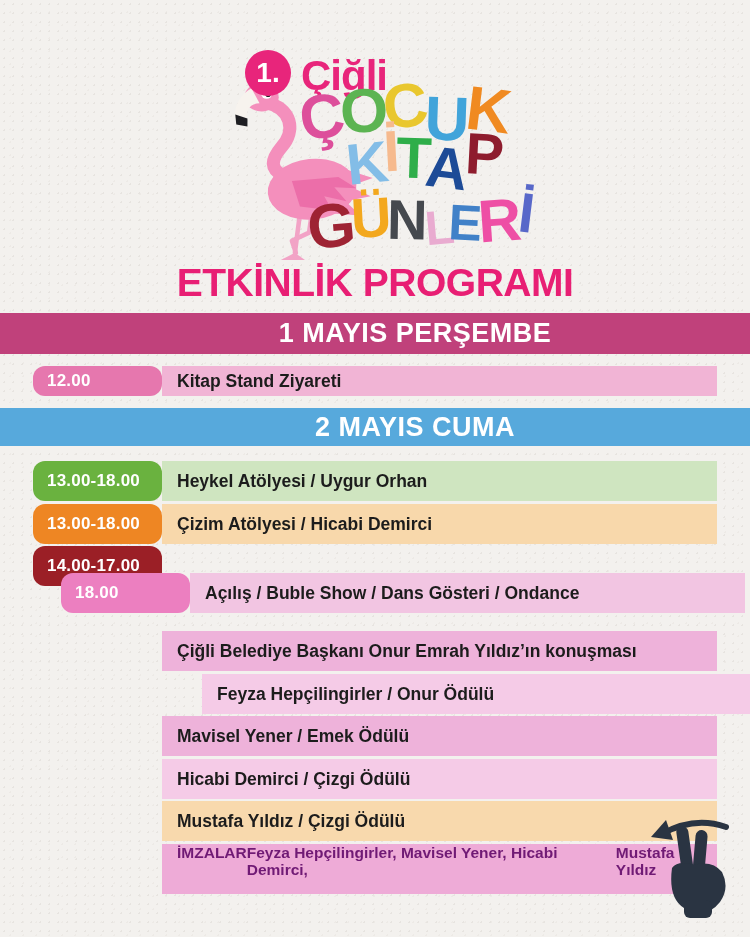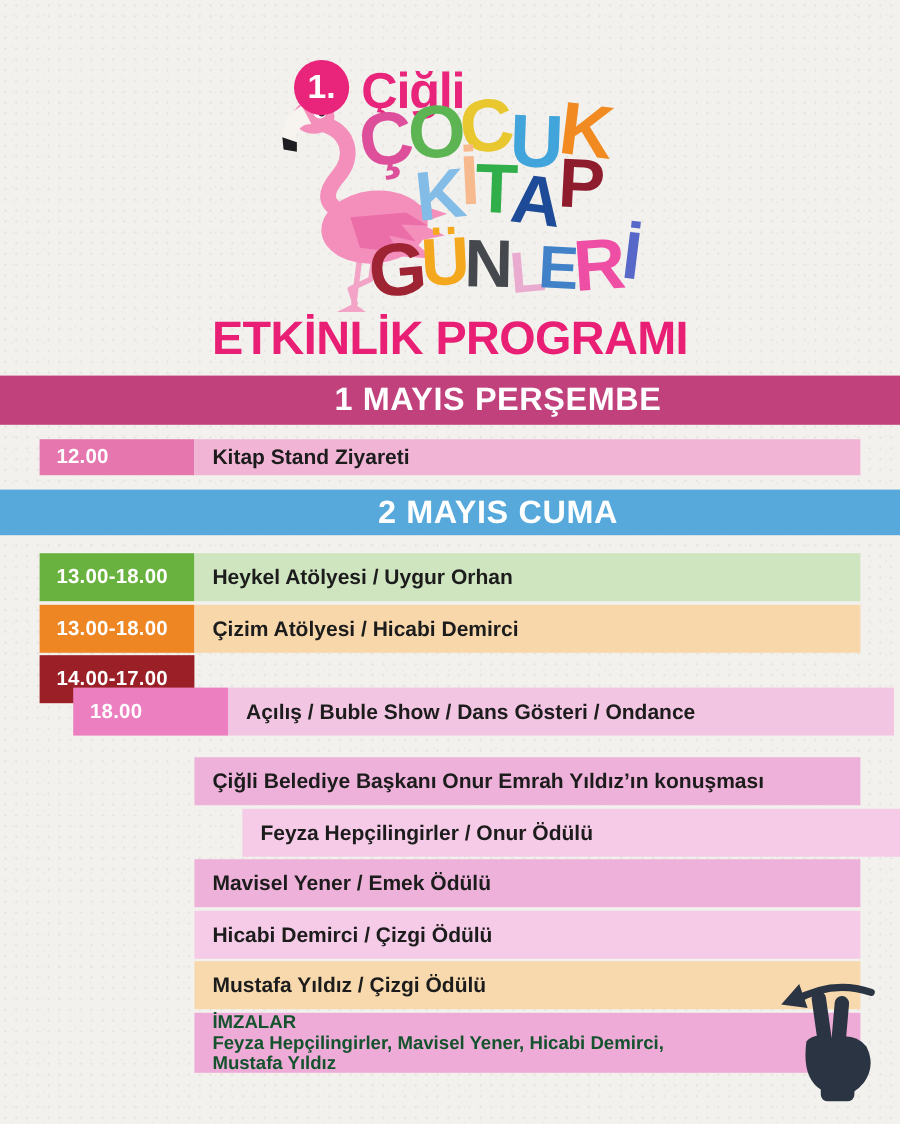--- a/index.html
+++ b/index.html
@@ -34,37 +34,37 @@
   
   .band{
     left:0;width:750px;display:flex;align-items:center;justify-content:center;
     color:#fff;font-weight:800;font-size:27px;letter-spacing:0.5px;padding-left:40px;
   }
   
   .row{left:33px;width:684px;height:40px;display:flex;}
   .row .time{
     width:129px;display:flex;align-items:center;
     padding-left:14px;box-sizing:border-box;
-    color:#fff;font-weight:700;font-size:17px;letter-spacing:0.2px;
+    color:#fff;font-weight:700;font-size:17px;letter-spacing:0.2px;border-radius:12px;
   }
   .row .desc{
     flex:1;display:flex;align-items:center;
     padding-left:15px;box-sizing:border-box;
     color:#1c1c1c;font-weight:700;font-size:17.5px;
   }
   .row-noTime{left:162px;width:555px;height:40px;display:flex;}
   .row-noTime .desc{
     flex:1;display:flex;align-items:center;
     padding-left:15px;box-sizing:border-box;
     color:#1c1c1c;font-weight:700;font-size:17.5px;
   }
   .row-multi{
     left:162px;width:555px;height:50px;
-    display:flex;flex-direction:column;justify-content:center;
-    padding-left:15px;box-sizing:border-box;color:#14532d;
+    display:flex;flex-direction:row;justify-content:center;
+    padding-left:15px;box-sizing:border-box;color:#701a75;
   }
   .row-multi .l1{font-weight:800;font-size:15.5px;line-height:17px;}
   .row-multi .l2,.row-multi .l3{font-weight:700;font-size:15.5px;line-height:17px;}
 </style>
 </head>
 <body>
 
 <div id="poster">
 
   <svg class="abs" style="left:231px;top:74px;width:146px;height:192px;" viewBox="0 0 140 190">

